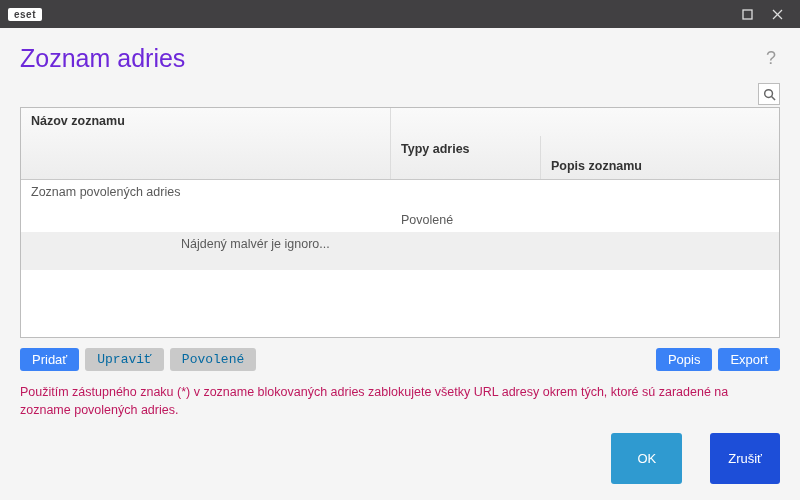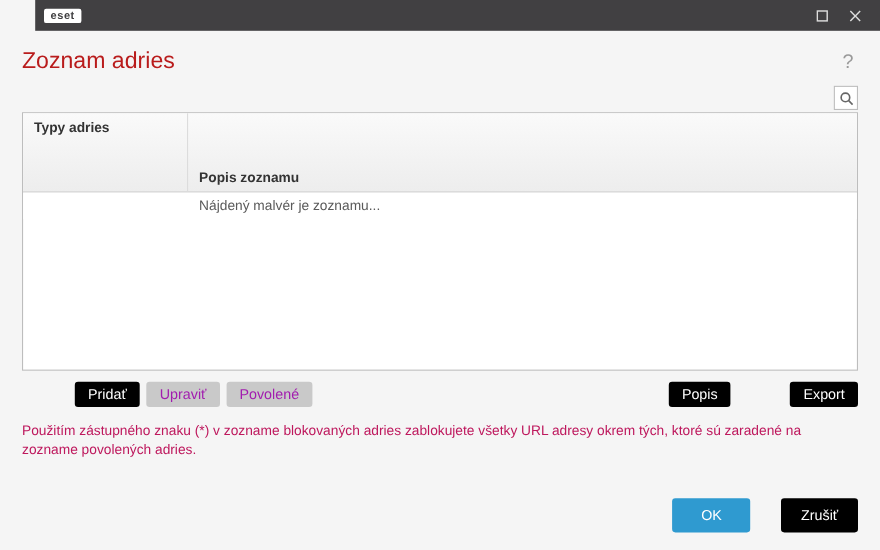--- a/index.html
+++ b/index.html
@@ -1,51 +1,51 @@
 <!DOCTYPE html>
 <html><head>
 <meta charset="utf-8">
 <style>
   * { box-sizing: border-box; margin: 0; padding: 0; font-family: "Segoe UI", Arial, sans-serif; }
   body { width: 800px; height: 500px; background: #f5f5f5; overflow: hidden; display: flex; flex-direction: column; }
-  .titlebar { height: 28px; background: #414042; color: #fff; display: flex; align-items: center; padding: 0 8px; margin-left: 32px; }
+  .titlebar { height: 28px; background: #414042; color: #fff; display: flex; align-items: center; padding: 0 8px; }
   .brand { display: flex; align-items: center; gap: 6px; font-size: 12px; letter-spacing: 0.5px; }
   .brand-pill { background: #fff; color: #414042; font-weight: 700; font-size: 10px; padding: 1px 6px; border-radius: 2px; }
   .brand-text { font-weight: 300; font-size: 13px; }
   .titlebar .spacer { flex: 1; }
   .titlebar .win-btn { width: 30px; height: 28px; display: flex; align-items: center; justify-content: center; color: #ddd; cursor: pointer; }
   .titlebar .win-btn svg { width: 11px; height: 11px; stroke: #ddd; stroke-width: 1.3; fill: none; }
   .header { padding: 16px 20px 10px 20px; display: flex; align-items: center; }
-  .header h1 { font-size: 21px; font-weight: 400; color: #b91c1c; }
+  .header h1 { font-size: 25px; font-weight: 400; color: #6d28d9; }
   .header .spacer { flex: 1; }
   .help { color: #9a9a9a; font-size: 18px; cursor: pointer; padding: 0 4px; }
   .search-row { display: flex; justify-content: flex-end; padding: 0 20px 2px 20px; }
   .search-btn { width: 22px; height: 22px; border: 1px solid #bdbdbd; background: #fff; display: flex; align-items: center; justify-content: center; cursor: pointer; }
   .search-btn svg { width: 13px; height: 13px; stroke: #666; stroke-width: 1.6; fill: none; }
   .table-wrap { margin: 0 20px; border: 1px solid #bdbdbd; background: #fff; height: 235px; display: flex; flex-direction: column; }
   .thead { display: flex; background: linear-gradient(#fafafa,#ededed); border-bottom: 1px solid #c8c8c8; }
   .th { padding: 6px 10px; font-size: 12.5px; font-weight: 600; color: #333; border-right: 1px solid #dcdcdc; }
   .th:last-child { border-right: none; margin-top: 45px; }
   .col-name { flex: 0 0 370px; }
-  .col-type { flex: 0 0 150px; }
+  .col-type { flex: 0 0 150px; margin-top: 28px; }
   .col-desc { flex: 1; }
   .tbody { flex: 1; overflow: auto; }
   .tr { display: flex; font-size: 12.5px; color: #5a5a5a; }
   .tr:nth-child(odd) { background: #fff; }
   .tr:nth-child(even) { background: #efefef; }
   .td { padding: 5px 10px; white-space: nowrap; overflow: hidden; text-overflow: ellipsis; }
   .action-row { display: flex; padding: 10px 20px 8px 20px; gap: 6px; align-items: center; }
   .btn { border: none; border-radius: 3px; padding: 4px 12px; font-size: 13px; color: #fff; cursor: pointer; }
-  .btn-dark { background: #000000; margin-left: 48px; }
-  .btn-ghost { background: #c9c9c9; color: #a21caf; }
+  .btn-dark { background: #3b82f6; }
+  .btn-ghost { background: #c9c9c9; color: #0369a1; font-family: Liberation Mono, monospace; }
   .action-row .spacer { flex: 1; }
   .hint { padding: 4px 20px 0 20px; font-size: 12.5px; color: #be185d; line-height: 1.45; }
   .footer { margin-top: auto; padding: 14px 20px 16px 20px; display: flex; justify-content: flex-end; gap: 28px; }
   .btn-primary { background: #2f9ad0; color: #fff; padding: 6px 26px; font-size: 13px; border-radius: 3px; border: none; cursor: pointer; }
-  .btn-secondary { background: #000000; color: #fff; padding: 8px 18px; font-size: 13px; border-radius: 3px; border: none; cursor: pointer; }
+  .btn-secondary { background: #1d4ed8; color: #fff; padding: 18px 18px; font-size: 13px; border-radius: 3px; border: none; cursor: pointer; }
 </style>
 </head>
 <body>
 
 <div class="titlebar">
   <div class="brand">
     <span class="brand-pill">eset</span>
   </div>
   <div class="spacer"></div>
   <div class="win-btn">
@@ -71,27 +71,33 @@
   <div class="search-btn">
     <svg viewBox="0 0 14 14">
         <circle cx="6" cy="6" r="4.2"></circle>
         <line x1="9.2" y1="9.2" x2="13" y2="13"></line>
       </svg>
   </div>
 </div>
 
 <div class="table-wrap">
   <div class="thead">
+    <div class="th col-name">Názov zoznamu</div>
     <div class="th col-type">Typy adries</div>
     <div class="th col-desc">Popis zoznamu</div>
   </div>
   <div class="tbody">
     <div class="tr">
+      <div class="td col-name">Zoznam povolených adries</div>
+      <div class="td col-type">Povolené</div>
+      <div class="td col-desc"></div>
+    </div>
+    <div class="tr">
       <div class="td col-type"></div>
-      <div class="td col-desc">Nájdený malvér je zoznamu...</div>
+      <div class="td col-desc">Nájdený malvér je ignoro...</div>
     </div>
   </div>
 </div>
 
 <div class="action-row">
   <button class="btn btn-dark">Pridať</button>
   <button class="btn btn-ghost">Upraviť</button>
   <button class="btn btn-ghost">Povolené</button>
   <div class="spacer"></div>
   <button class="btn btn-dark">Popis</button>

